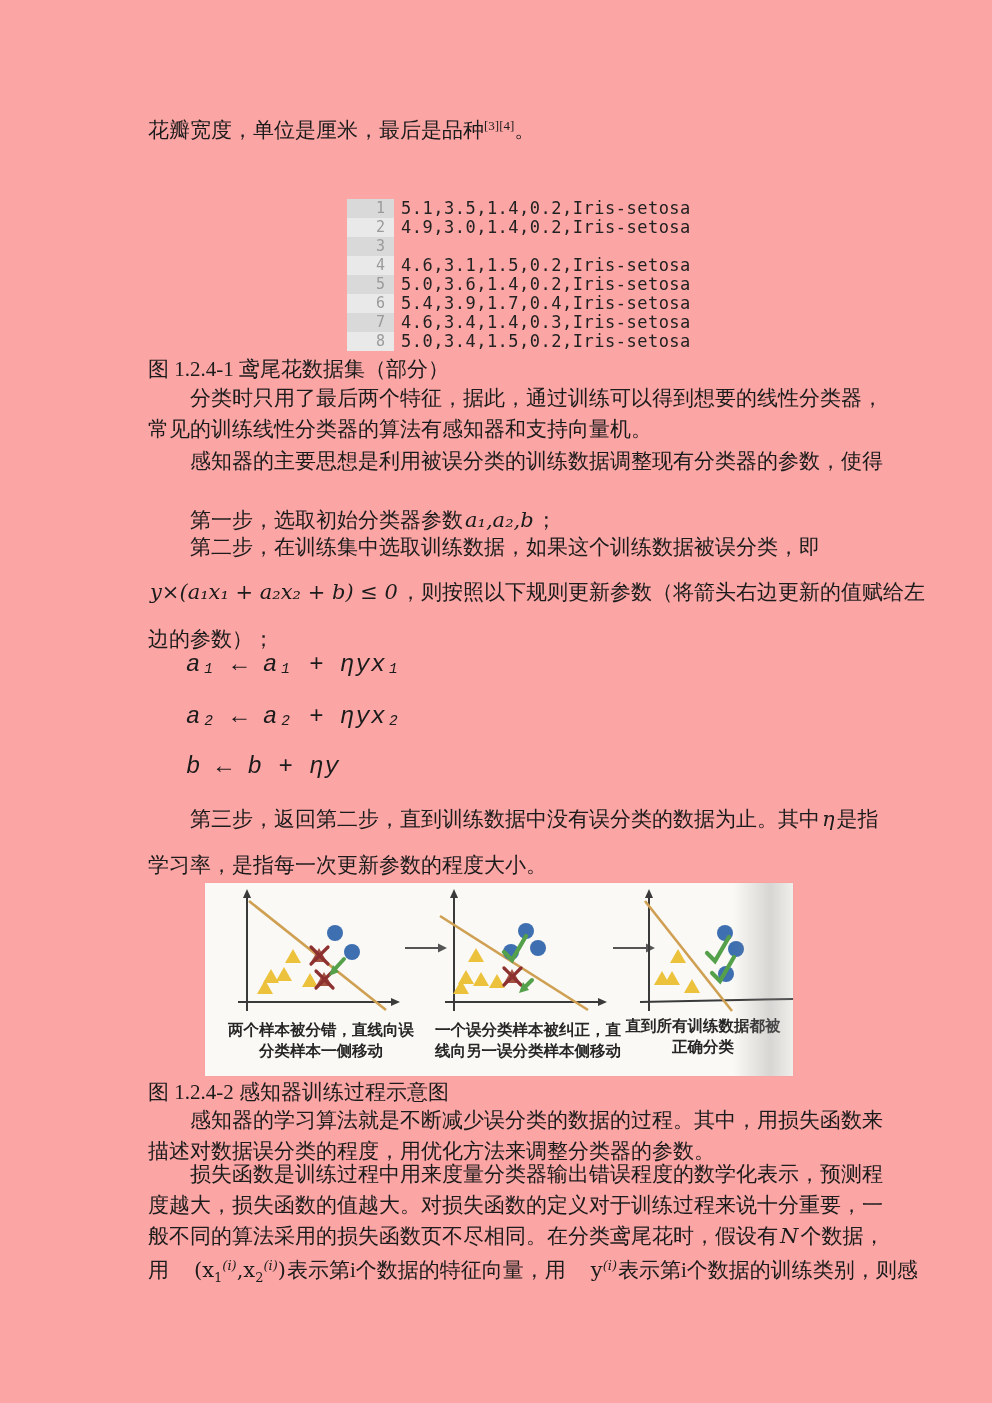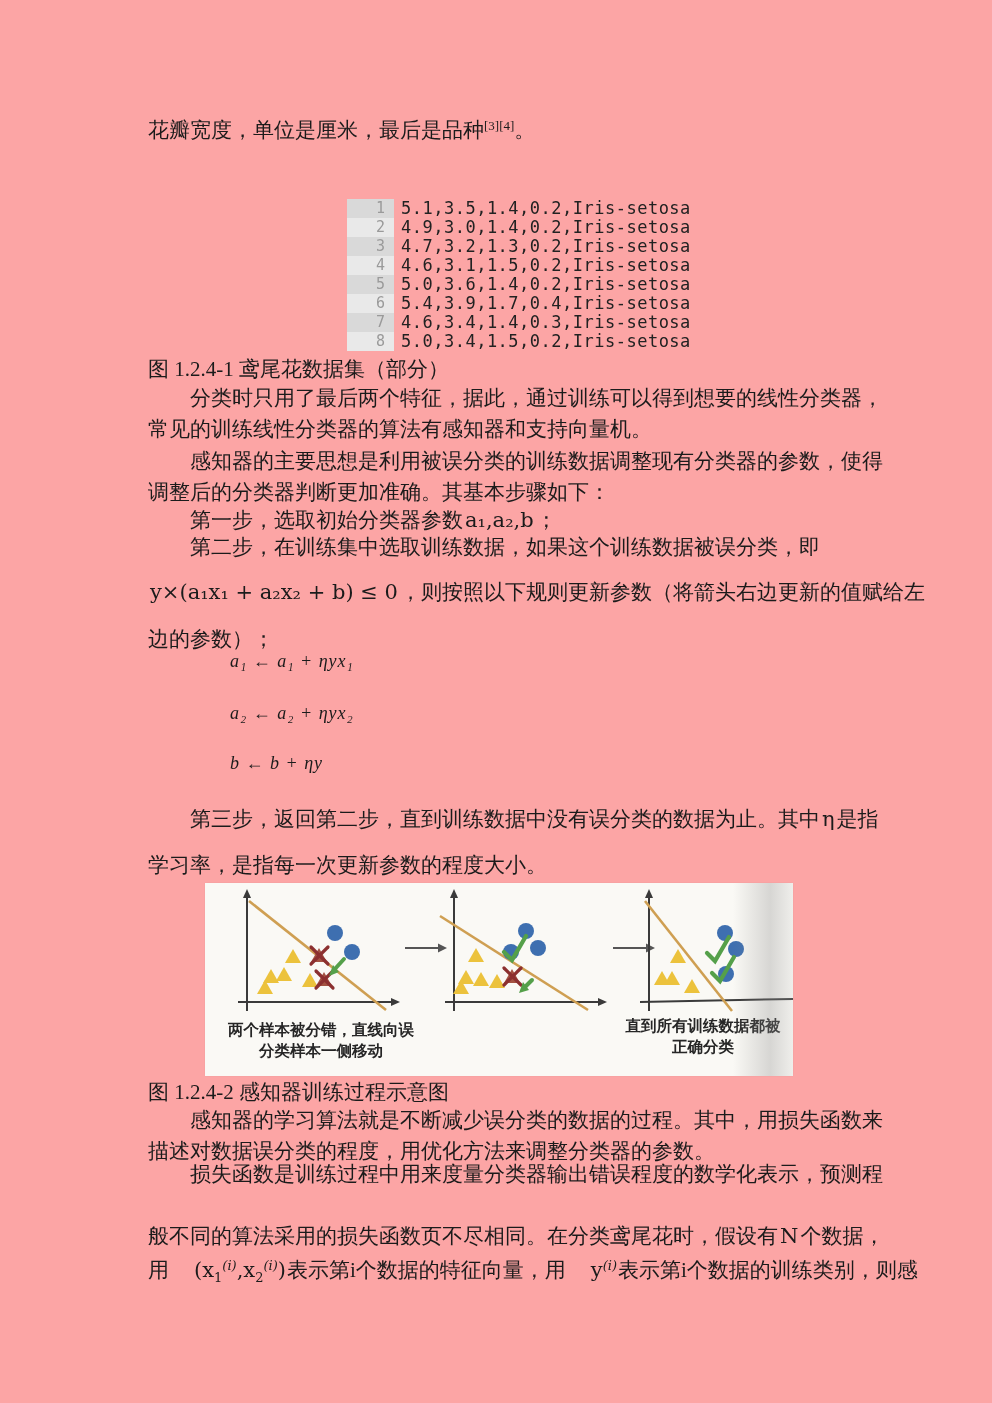--- a/index.html
+++ b/index.html
@@ -2,24 +2,24 @@
 <html><head>
 <meta charset="utf-8">
 <style>
   html,body{margin:0;padding:0;background:#ffffff;}
   .page{position:relative;width:992px;height:1403px;background:#fca5a5;overflow:hidden;
         font-family:"Liberation Serif","DejaVu Serif",serif;color:#1b1b1b;}
   .ln{position:absolute;left:148px;width:706px;font-size:21px;line-height:27px;white-space:nowrap;}
   .ind{padding-left:42px;}
   .ctr{text-align:left;}
   sup.ref{font-size:13px;vertical-align:7px;letter-spacing:0;}
-  .mt{font-family:"DejaVu Serif","DejaVu Sans",serif;padding:0 2px;}
+  .mt{font-family:"DejaVu Serif","DejaVu Sans",serif;font-style:italic;padding:0 2px;}
   .mu{font-family:"DejaVu Serif","DejaVu Sans",serif;font-style:normal;padding:0 1px;margin-left:24px;}
-  .formula{position:absolute;left:186px;font-size:18px;font-family:Liberation Serif, serif;
-           font-style:italic;letter-spacing:1px;margin-left:44px;}
+  .formula{position:absolute;left:186px;font-size:24px;font-family:Liberation Mono, monospace;
+           font-style:italic;letter-spacing:1px;}
   .m sup{font-size:13px;vertical-align:7px;font-style:italic;}
   .m sub{font-size:13px;vertical-align:-5px;}
   
   .code{position:absolute;left:347px;top:199px;font-family:"DejaVu Sans Mono","Liberation Mono",monospace;
         font-size:17px;}
   .crow{display:flex;height:19px;line-height:19px;}
   .gut{width:38px;text-align:right;padding-right:9px;background:#e9e9e9;color:#9a9a9a;font-size:15px;}
   .crow:nth-child(odd) .gut{background:#d9d9d9;}
   .cod{padding-left:7px;color:#222222;letter-spacing:0.5px;}
   
@@ -43,21 +43,20 @@
     <div class="crow">
         <span class="gut">1</span>
         <span class="cod">5.1,3.5,1.4,0.2,Iris-setosa</span>
       </div>
     <div class="crow">
         <span class="gut">2</span>
         <span class="cod">4.9,3.0,1.4,0.2,Iris-setosa</span>
       </div>
     <div class="crow">
         <span class="gut">3</span>
-        <span class="cod">4.7,3.2,1.3,0.2,Iris-setosa</span>
       </div>
     <div class="crow">
         <span class="gut">4</span>
         <span class="cod">4.6,3.1,1.5,0.2,Iris-setosa</span>
       </div>
     <div class="crow">
         <span class="gut">5</span>
         <span class="cod">5.0,3.6,1.4,0.2,Iris-setosa</span>
       </div>
     <div class="crow">
@@ -73,21 +72,20 @@
         <span class="cod">5.0,3.4,1.5,0.2,Iris-setosa</span>
       </div>
   </div>
 
   <div class="ln ctr" style="top:356px">图 1.2.4-1 鸢尾花数据集（部分）</div>
 
   <div class="ln ind" style="top:385px">分类时只用了最后两个特征，据此，通过训练可以得到想要的线性分类器，</div>
   <div class="ln" style="top:416px">常见的训练线性分类器的算法有感知器和支持向量机。</div>
 
   <div class="ln ind" style="top:448px">感知器的主要思想是利用被误分类的训练数据调整现有分类器的参数，使得</div>
-  <div class="ln" style="top:479px">调整后的分类器判断更加准确。其基本步骤如下：</div>
 
   <div class="ln ind" style="top:507px"><span>第一步，选取初始分类器参数</span><span class="mt">a₁,a₂,b</span><span>；</span></div>
 
   <div class="ln ind" style="top:534px">第二步，在训练集中选取训练数据，如果这个训练数据被误分类，即</div>
   <div class="ln" style="top:579px"><span class="mt">y×(a₁x₁ + a₂x₂ + b) ≤ 0</span><span>，则按照以下规则更新参数（将箭头右边更新的值赋给左</span></div>
   <div class="ln" style="top:626px">边的参数）；</div>
 
   <div class="formula" style="top:651px">a₁ ← a₁ + ηyx₁</div>
   <div class="formula" style="top:703px">a₂ ← a₂ + ηyx₂</div>
   <div class="formula" style="top:753px">b ← b + ηy</div>
@@ -205,30 +203,35 @@
       <g stroke-width="4.2" stroke-linecap="round" fill="none" stroke="#55a04a">
         <polyline points="74,64 82,72 96,48"></polyline>
           <polyline points="79,84 87,92 101,68"></polyline>
       </g>
     </svg>
 
     <div class="pcap" style="left:6px;top:136px;width:220px">
       <div>两个样本被分错，直线向误</div>
       <div>分类样本一侧移动</div>
     </div>
+    <div class="pcap" style="left:213px;top:136px;width:220px">
+      <div>一个误分类样本被纠正，直</div>
+      <div>线向另一误分类样本侧移动</div>
+    </div>
     <div class="pcap" style="left:408px;top:132px;width:180px">
       <div>直到所有训练数据都被</div>
       <div>正确分类</div>
     </div>
 
     <div class="shade"></div>
   </div>
 
   <div class="ln ctr" style="top:1079px">图 1.2.4-2 感知器训练过程示意图</div>
 
   <div class="ln ind" style="top:1107px">感知器的学习算法就是不断减少误分类的数据的过程。其中，用损失函数来</div>
   <div class="ln" style="top:1138px">描述对数据误分类的程度，用优化方法来调整分类器的参数。</div>
 
   <div class="ln ind" style="top:1161px">损失函数是训练过程中用来度量分类器输出错误程度的数学化表示，预测程</div>
+  <div class="ln" style="top:1192px">度越大，损失函数的值越大。对损失函数的定义对于训练过程来说十分重要，一</div>
   <div class="ln" style="top:1223px"><span>般不同的算法采用的损失函数页不尽相同。在分类鸢尾花时，假设有</span><span class="mt">N</span><span>个数据，</span></div>
   <div class="ln m" style="top:1252px"><span>用</span><span class="mu"><span>(x</span><sub>1</sub><sup>(i)</sup><span>,x</span><sub>2</sub><sup>(i)</sup><span>)</span></span><span>表示第i个数据的特征向量，用</span><span class="mu"><span>y</span><sup>(i)</sup></span><span>表示第i个数据的训练类别，则感</span></div>
 
 </div>
 
 </body></html>

